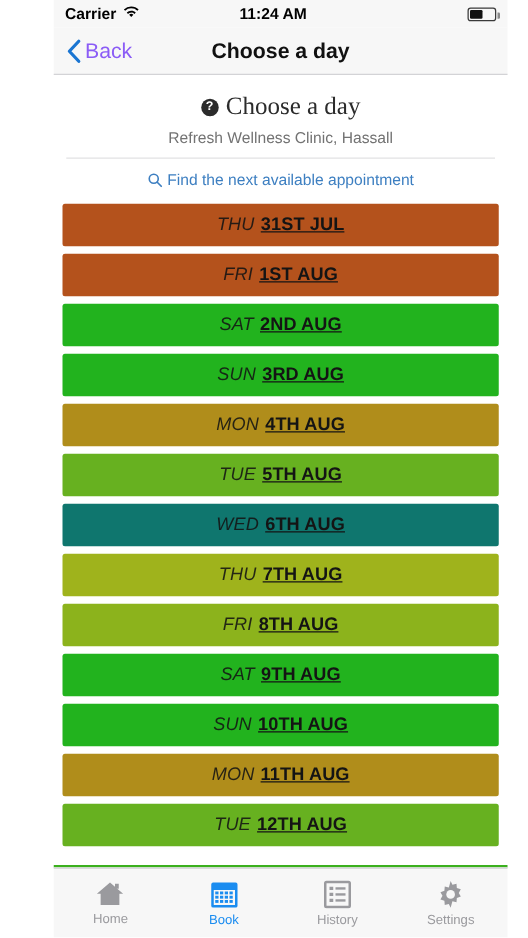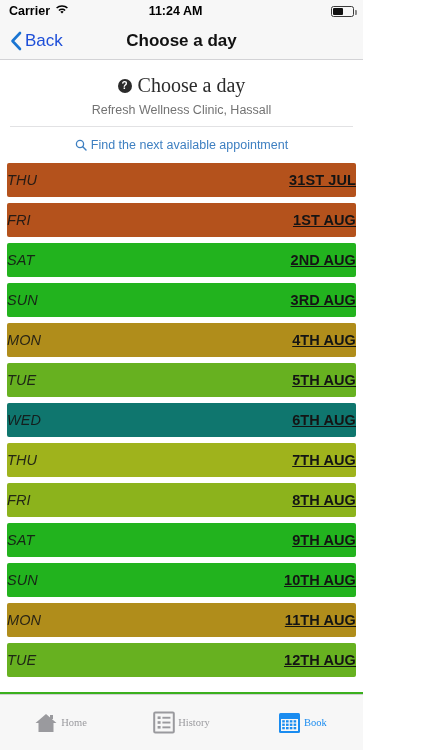--- a/index.html
+++ b/index.html
@@ -2,21 +2,21 @@
 <html><head>
 <meta charset="utf-8">
 <style>
   * { margin:0; padding:0; box-sizing:border-box; }
   html, body {
     width:422px; height:750px;
     font-family:"Liberation Sans", sans-serif;
     background:#ffffff;
     overflow:hidden;
   }
-  .phone { width:363px; height:750px; position:relative; display:flex; flex-direction:column; background:#fff; }
+  .phone { width:363px; height:750px; position:relative; display:flex; flex-direction:column; background:#fff;margin-left:43px; }
 
   
   .statusbar {
     height:22px; flex:0 0 22px;
     background:#f7f7f7;
     display:flex; align-items:center;
     padding:0 9px;
     font-size:12.5px; font-weight:bold; color:#000;
     position:relative;
   }
@@ -40,21 +40,21 @@
   
   .navbar {
     height:38px; flex:0 0 38px;
     background:#f7f7f7;
     border-bottom:1px solid #d3d3d6;
     display:flex; align-items:center;
     position:relative;
   }
   .back {
     display:flex; align-items:flex-end; gap:3px;
-    padding-left:10px; color:#1d4ed8; font-size:17px;
+    padding-left:10px; color:#8b5cf6; font-size:17px;
     cursor:pointer; z-index:2;
   }
   .back svg { display:block; }
   .nav-title {
     position:absolute; left:0; right:0; text-align:center;
     font-size:17px; font-weight:bold; color:#111;
     pointer-events:none;
   }
 
   
@@ -82,40 +82,40 @@
     display:inline-flex; align-items:center; gap:4px;
     color:#3d7fc1; font-size:12.5px; cursor:pointer;
   }
   .find-link svg { display:block; }
 
   
   .days { padding:0 7px; }
   .day-bar {
     height:34px; margin-bottom:6px;
     border-radius:2px;
-    display:flex; align-items:center; justify-content:space-between;
+    display:flex; align-items:center; justify-content:center;
     cursor:pointer;
     font-size:14.5px; color:#141414;
     letter-spacing:.1px;
   }
   .day-bar .dow { font-style:italic; font-weight:normal; margin-right:5px; opacity:.88; }
   .day-bar .dt  { font-weight:bold;text-decoration:underline; }
 
   
   .tabbar-wrap { flex:0 0 58px; position:relative; }
   .green-rule { height:2px; background:#3bb01e; }
   .tabbar {
     height:56px; background:#f7f7f7;
     border-top:1px solid #d0d0d2;
     display:flex;
   }
   .tab {
-    flex:1 1 0; display:flex; flex-direction:row;
+    flex:1 1 0; display:flex; flex-direction:column;
     align-items:center; justify-content:center; gap:3px;
-    cursor:pointer; color:#9a9a9e; font-size:10.5px;font-family:Liberation Serif, serif;
+    cursor:pointer; color:#9a9a9e; font-size:10.5px;
   }
   .tab.active { color:#1a8cf0; }
   .tab svg { display:block; }
 </style>
 </head>
 <body>
 
 <div class="phone">
 
   <div class="statusbar">
@@ -233,36 +233,20 @@
     <div class="green-rule"></div>
     <div class="tabbar" id="tabbar">
         <div class="tab">
           <span>
             <svg width="24" height="22" viewBox="0 0 24 22">
               <path d="M12 2 1.5 11h3v9h15v-9h3z" fill="currentColor"></path>
               <rect x="16" y="3" width="3" height="4" fill="currentColor"></rect>
             </svg>
           </span>
           <span>Home</span>
-        </div>
-        <div class="tab">
-          <span>
-            <svg width="22" height="23" viewBox="0 0 22 23">
-              <rect x="1.2" y="1.5" width="19.6" height="20" rx="1" fill="none" stroke="currentColor" stroke-width="2"></rect>
-              <g fill="currentColor">
-                <rect x="4.6" y="5.4" width="3" height="2.6"></rect>
-                <rect x="9.4" y="5.8" width="8" height="1.9"></rect>
-                <rect x="4.6" y="10.2" width="3" height="2.6"></rect>
-                <rect x="9.4" y="10.6" width="8" height="1.9"></rect>
-                <rect x="4.6" y="15" width="3" height="2.6"></rect>
-                <rect x="9.4" y="15.4" width="8" height="1.9"></rect>
-              </g>
-            </svg>
-          </span>
-          <span>History</span>
         </div>
         <div class="tab active">
           <span>
             <svg width="23" height="23" viewBox="0 0 23 23">
               <rect x="1" y="2" width="21" height="20" rx="1.5" fill="currentColor"></rect>
               <rect x="3" y="8" width="17" height="12" fill="#f7f7f7"></rect>
               <g fill="currentColor">
                 <rect x="4.2" y="9.2" width="2.6" height="2.3"></rect>
                 <rect x="8" y="9.2" width="2.6" height="2.3"></rect>
                 <rect x="11.8" y="9.2" width="2.6" height="2.3"></rect>
@@ -273,15 +257,40 @@
                 <rect x="15.6" y="12.6" width="2.6" height="2.3"></rect>
                 <rect x="4.2" y="16" width="2.6" height="2.3"></rect>
                 <rect x="8" y="16" width="2.6" height="2.3"></rect>
                 <rect x="11.8" y="16" width="2.6" height="2.3"></rect>
                 <rect x="15.6" y="16" width="2.6" height="2.3"></rect>
               </g>
             </svg>
           </span>
           <span>Book</span>
         </div>
+        <div class="tab">
+          <span>
+            <svg width="22" height="23" viewBox="0 0 22 23">
+              <rect x="1.2" y="1.5" width="19.6" height="20" rx="1" fill="none" stroke="currentColor" stroke-width="2"></rect>
+              <g fill="currentColor">
+                <rect x="4.6" y="5.4" width="3" height="2.6"></rect>
+                <rect x="9.4" y="5.8" width="8" height="1.9"></rect>
+                <rect x="4.6" y="10.2" width="3" height="2.6"></rect>
+                <rect x="9.4" y="10.6" width="8" height="1.9"></rect>
+                <rect x="4.6" y="15" width="3" height="2.6"></rect>
+                <rect x="9.4" y="15.4" width="8" height="1.9"></rect>
+              </g>
+            </svg>
+          </span>
+          <span>History</span>
+        </div>
+        <div class="tab">
+          <span>
+            <svg width="23" height="23" viewBox="0 0 24 24">
+              <path d="M12 0.8l1.5 3.1 3.4-.8.3 3.5 3.3 1.2-1.7 3 1.7 3-3.3 1.2-.3 3.5-3.4-.8L12 23.2l-1.5-3.1-3.4.8-.3-3.5L3.5 16.2l1.7-3-1.7-3 3.3-1.2.3-3.5 3.4.8z" fill="currentColor"></path>
+              <circle cx="12" cy="12" r="3.6" fill="#f7f7f7"></circle>
+            </svg>
+          </span>
+          <span>Settings</span>
+        </div>
       </div>
   </div>
 </div>
 
 </body></html>

